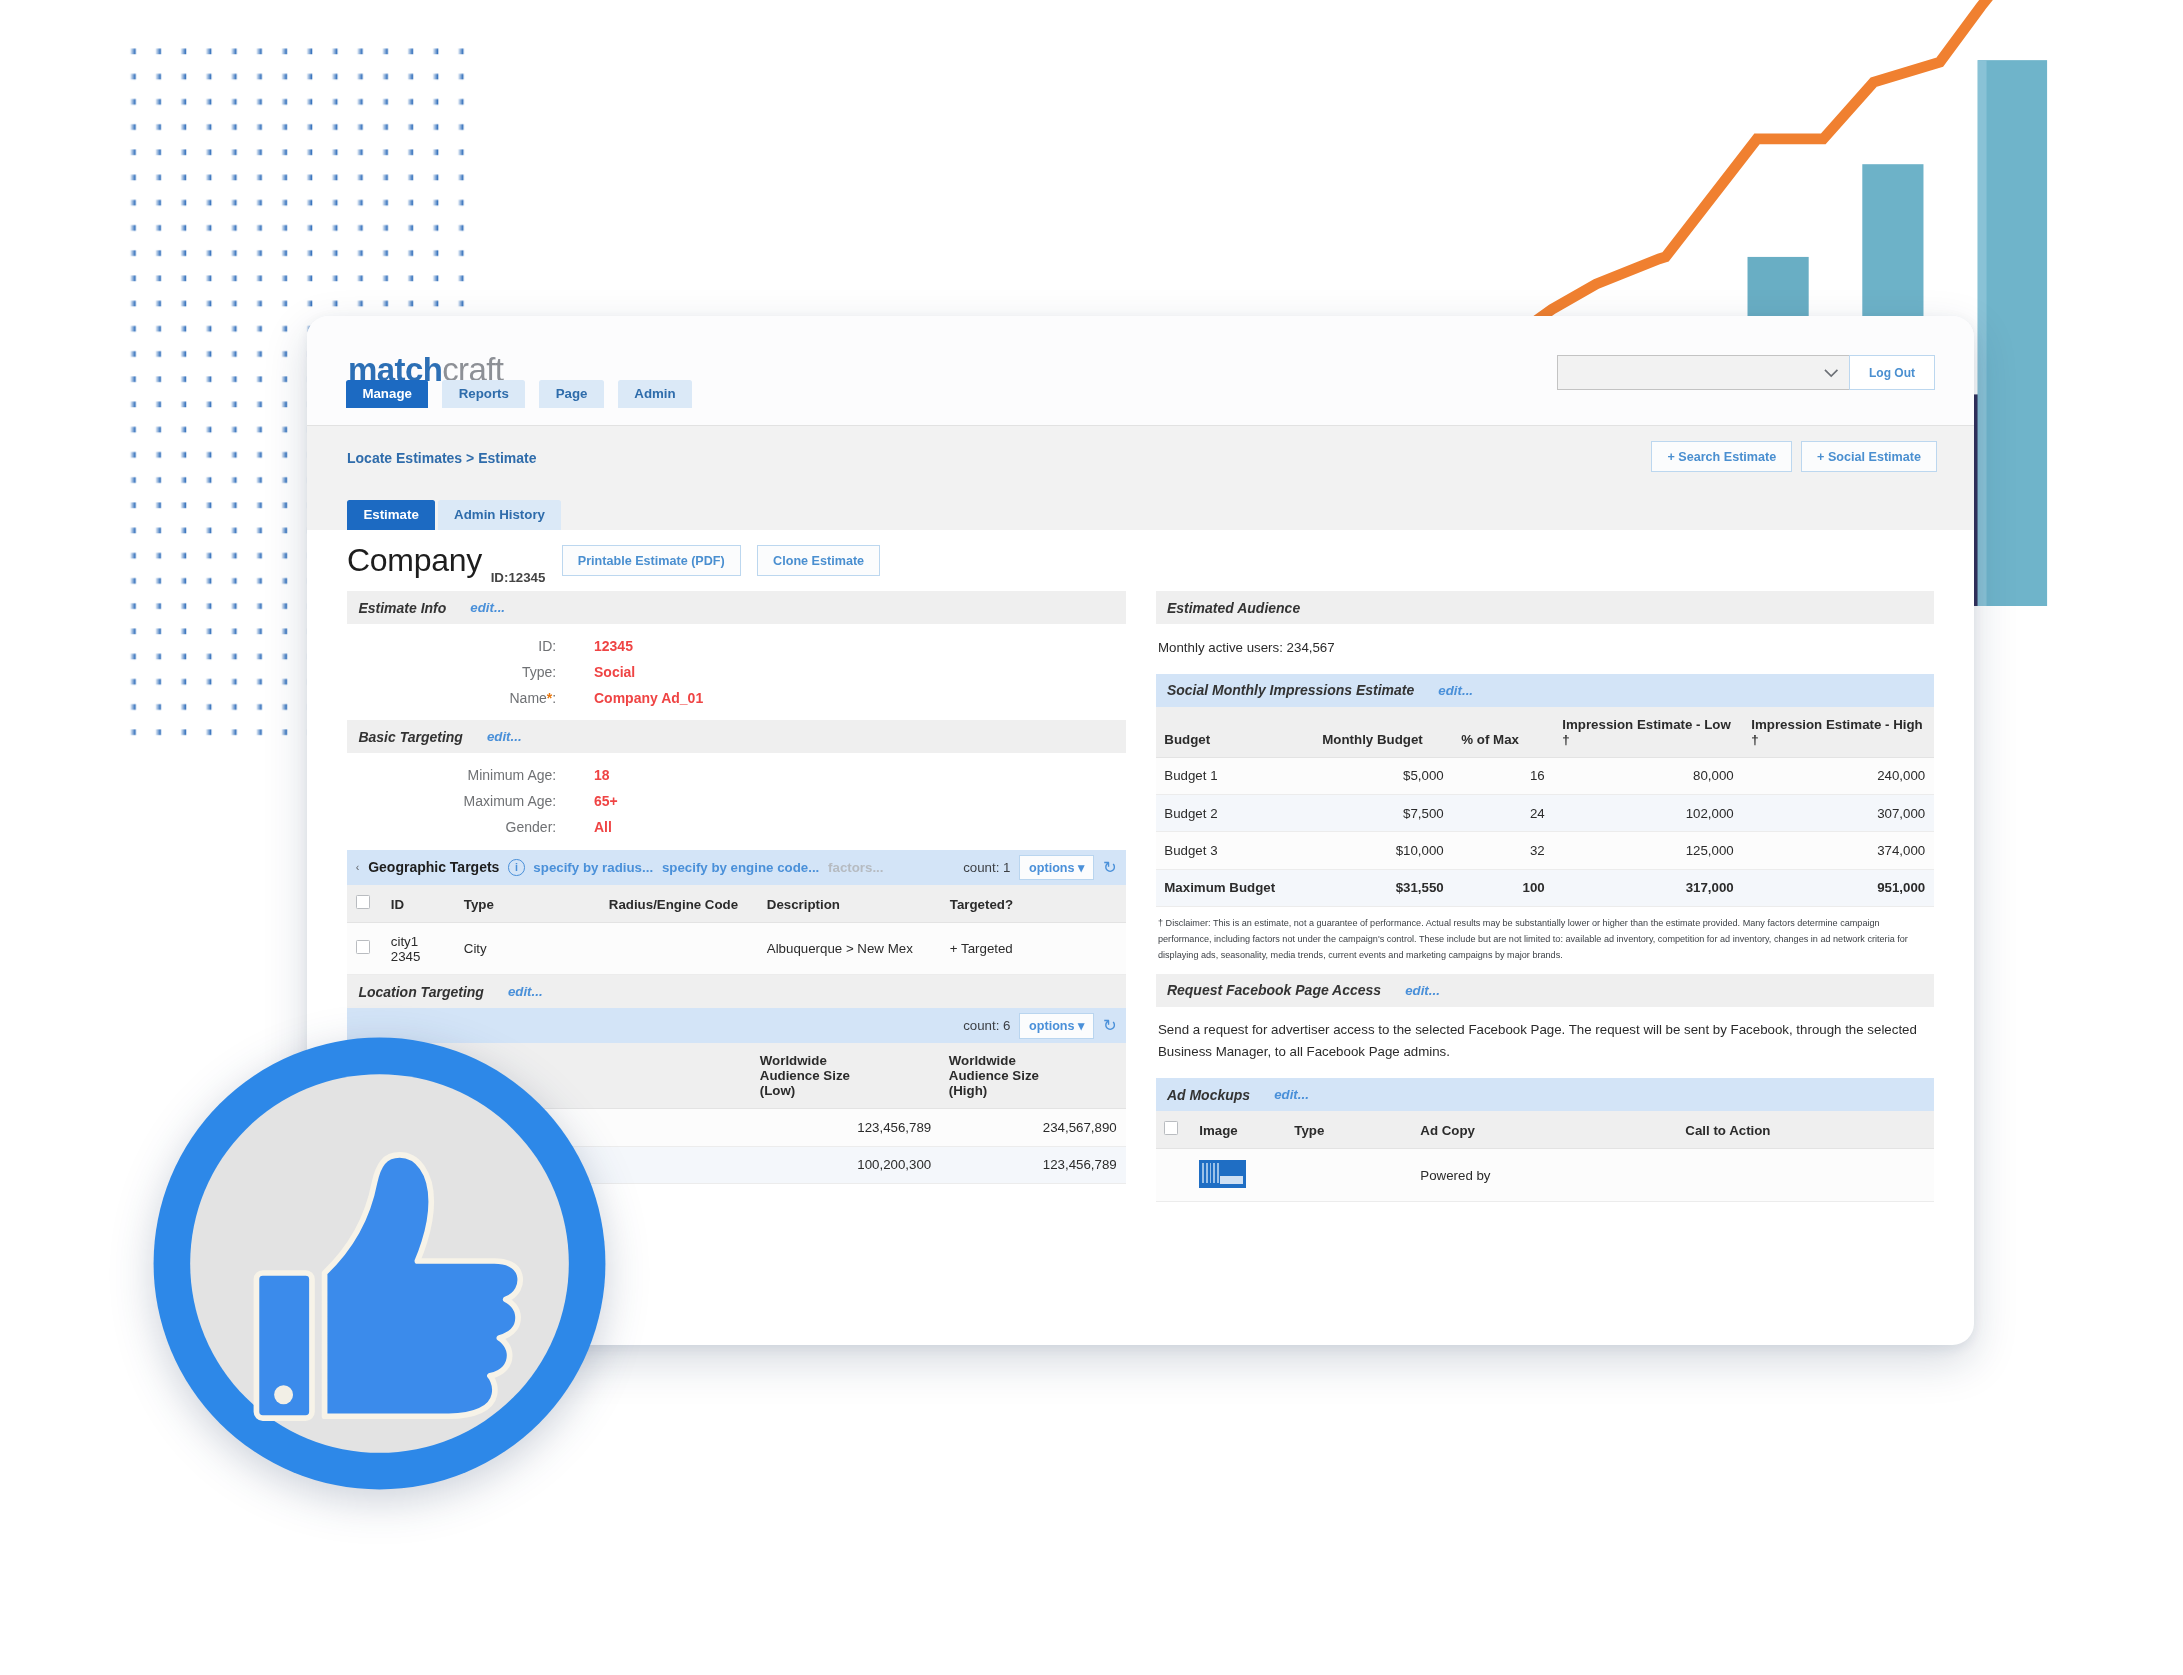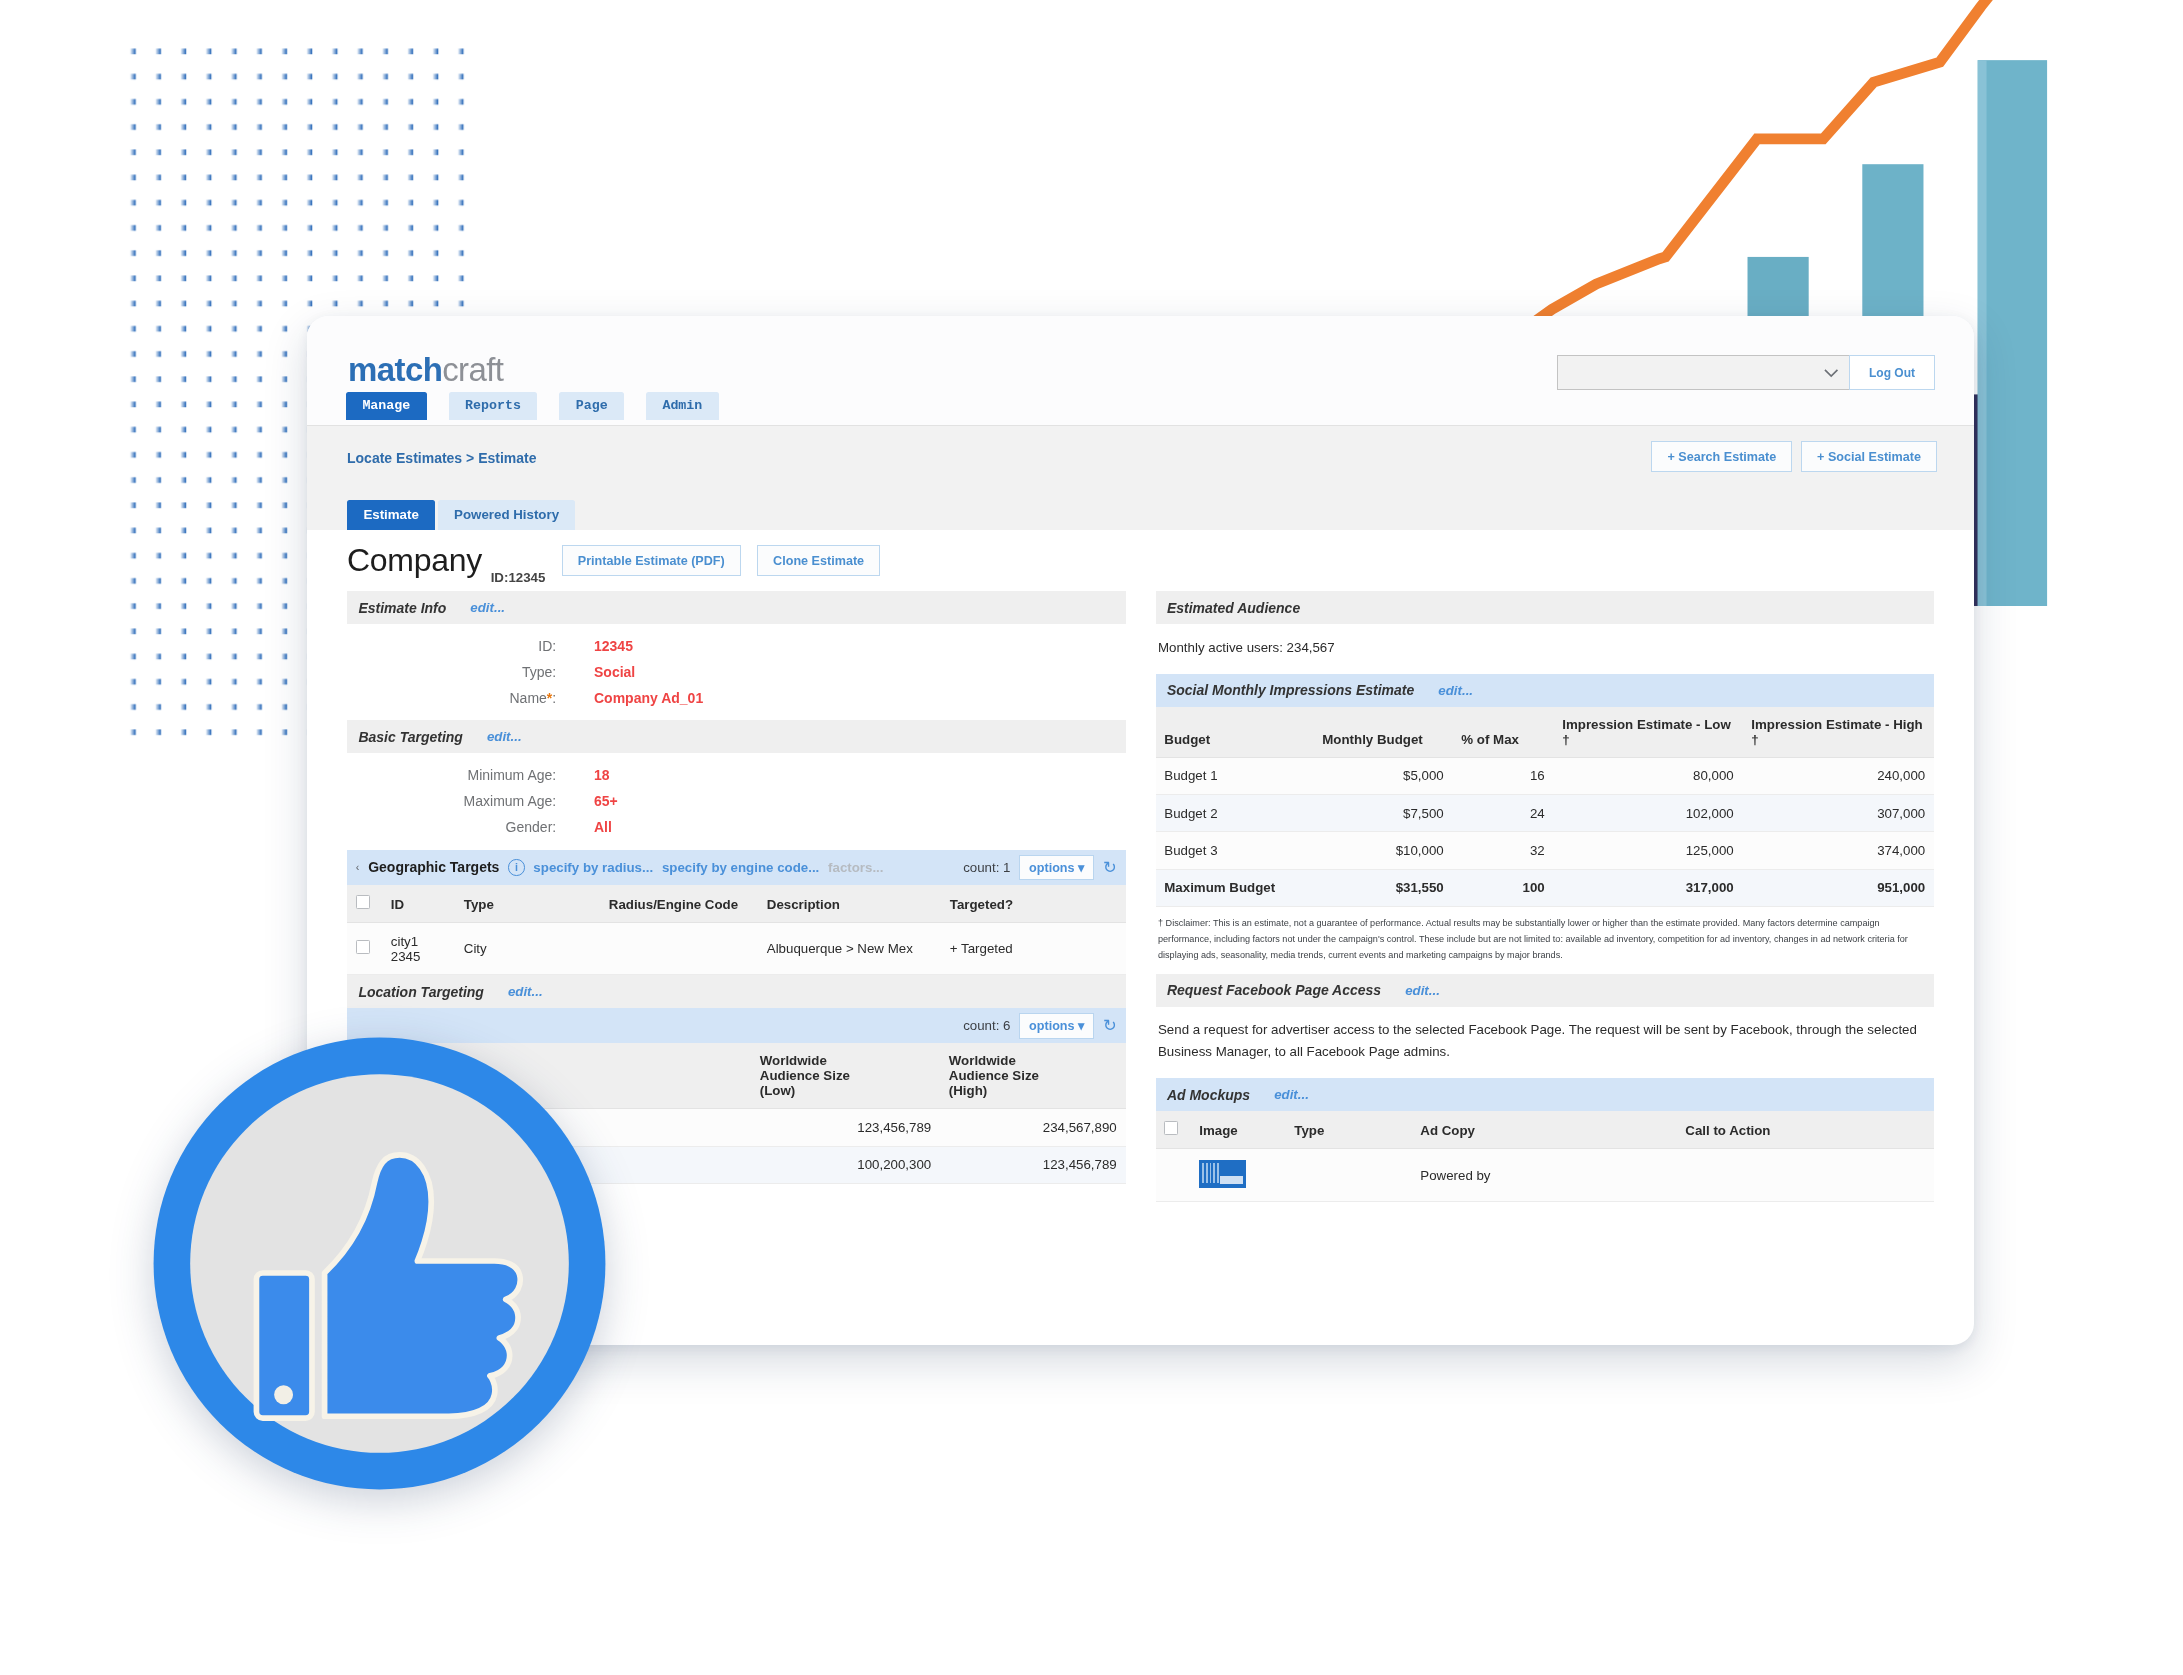--- a/index.html
+++ b/index.html
@@ -82,22 +82,22 @@
     border: 1.3px solid #bcd7ef;
     color: #4a8fd0;
     font-size: 12px; font-weight: 700;
     display: flex; align-items: center; justify-content: center;
     cursor: pointer;
   }
 
   
   .nav-primary {
     position: absolute;
-    left: 39px; top: 76px;
-    display: flex; gap: 22px; font-family: Liberation Mono, monospace;
+    left: 39px; top: 64px;
+    display: flex; gap: 14px;
   }
   .nav-secondary {
     position: absolute;
     left: 50px; top: 111px;
     display: flex; gap: 3.8px;
   }
   .ntab {
     background: #dbe9f7;
     color: #2e6cab;
     font-size: 13.3px;
@@ -374,21 +374,21 @@
       <span>Estimate</span>
     </div>
     <div class="bc-actions">
       <div class="pill-btn">+ Search Estimate</div>
       <div class="pill-btn">+ Social Estimate</div>
     </div>
   </div>
 
   <div class="bar-subtabs">
     <div class="stab active">Estimate</div>
-    <div class="stab">Powered History</div>
+    <div class="stab">Admin History</div>
   </div>
 
   <div class="title-row">
     <div class="co-title">Company</div>
     <div class="co-id">ID:12345</div>
     <div class="pill-btn">Printable Estimate (PDF)</div>
     <div class="pill-btn">Clone Estimate</div>
   </div>
 
   <div class="cols">

